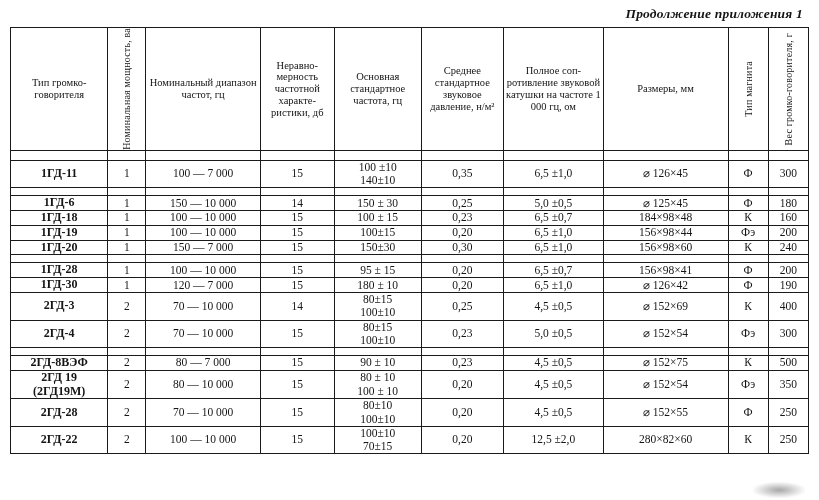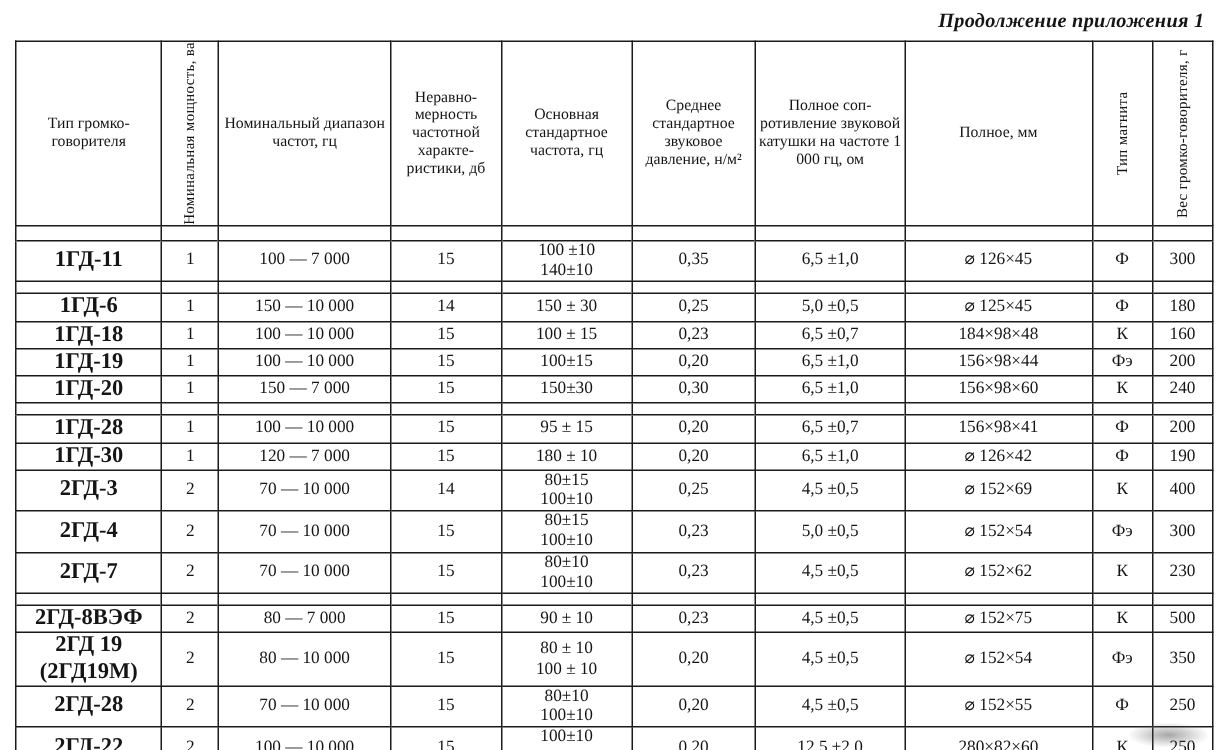--- a/index.html
+++ b/index.html
@@ -74,21 +74,21 @@
   tbody td {
     text-align: center;
     font-size: 11.5px;
     line-height: 1.15;
     padding: 1px 2px;
     height: 13px;
     white-space: pre-line;
   }
   tbody td.model {
     font-weight: bold;
-    font-size: 15px;
+    font-size: 12px;
   }
   tbody tr.spacer td {
     height: 9px;
     border-top: none;
     border-bottom: none;
   }
   tbody tr.group-gap td {
     height: 7px;
     border-left: 1px solid #1a1a1a;
     border-right: 1px solid #1a1a1a;
@@ -162,21 +162,21 @@
           </th>
         <th>
             <span class="hd">Полное соп-
 ротивление
 звуковой
 катушки
 на частоте
 1 000 гц, ом</span>
           </th>
         <th>
-            <span class="hd">Полное, мм</span>
+            <span class="hd">Размеры, мм</span>
           </th>
         <th class="vert">
             <span class="vtxt">Тип магнита</span>
           </th>
         <th class="vert">
             <span class="vtxt">Вес громко-говорителя, г</span>
           </th>
       </tr>
     </thead>
     <tbody>
@@ -327,33 +327,20 @@
         <td>70 — 10 000</td>
         <td>15</td>
         <td>80±15
 100±10</td>
         <td>0,23</td>
         <td>5,0 ±0,5</td>
         <td>⌀  152×54</td>
         <td>Фэ</td>
         <td>300</td>
       </tr>
-      <tr>
-        <td class="model">2ГД-7</td>
-        <td>2</td>
-        <td>70 — 10 000</td>
-        <td>15</td>
-        <td>80±10
-100±10</td>
-        <td>0,23</td>
-        <td>4,5 ±0,5</td>
-        <td>⌀  152×62</td>
-        <td>К</td>
-        <td>230</td>
-      </tr>
 
       <tr class="group-gap">
         <td></td>
           <td></td>
           <td></td>
           <td></td>
           <td></td>
           <td></td>
           <td></td>
           <td></td>

